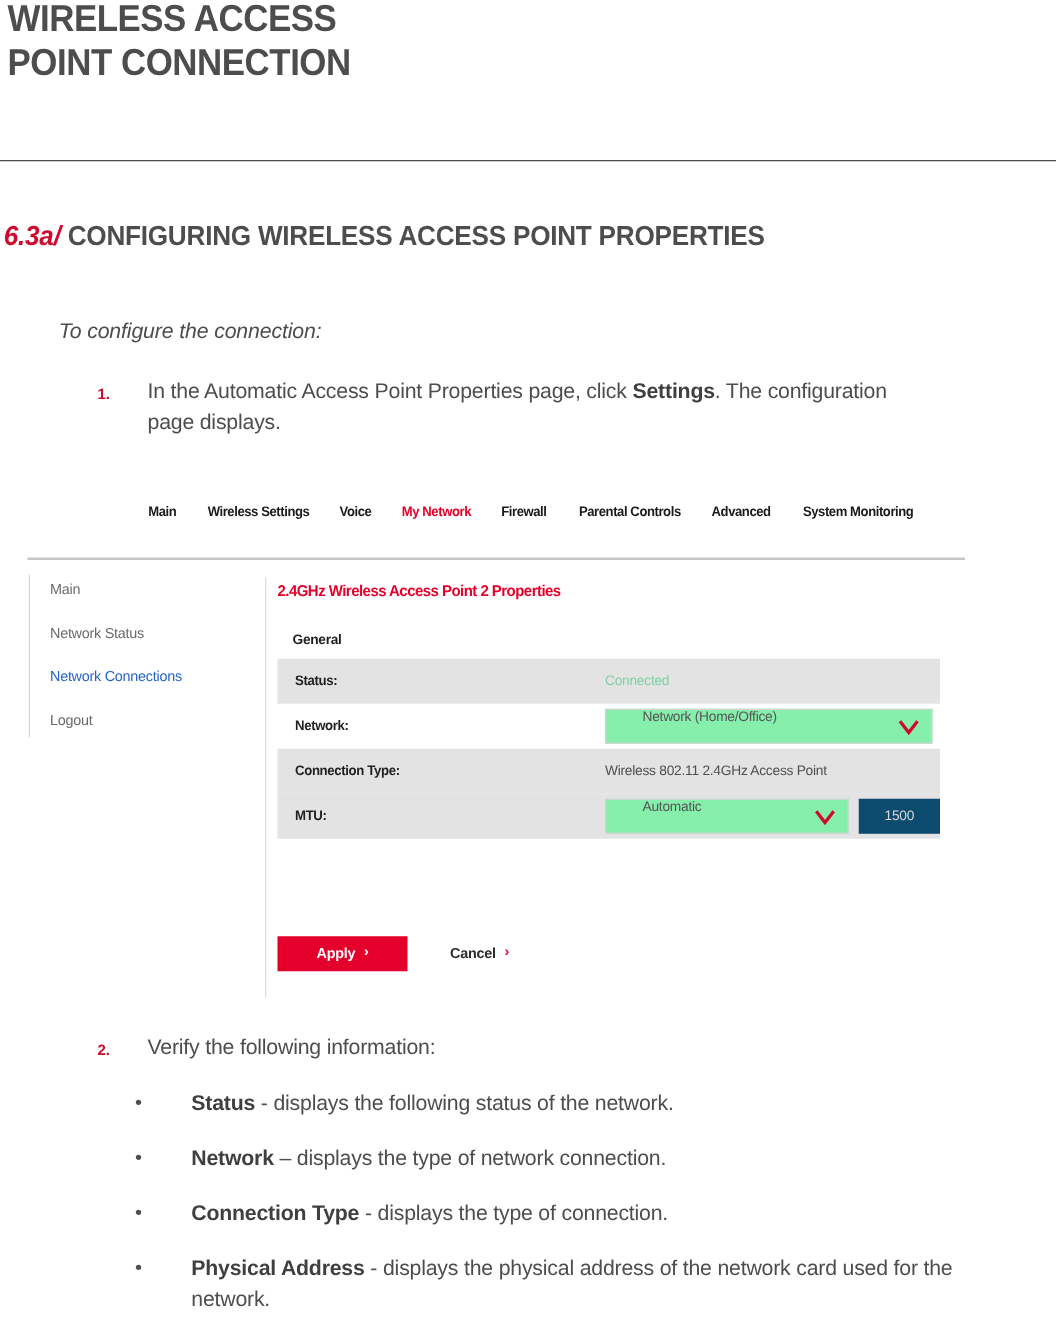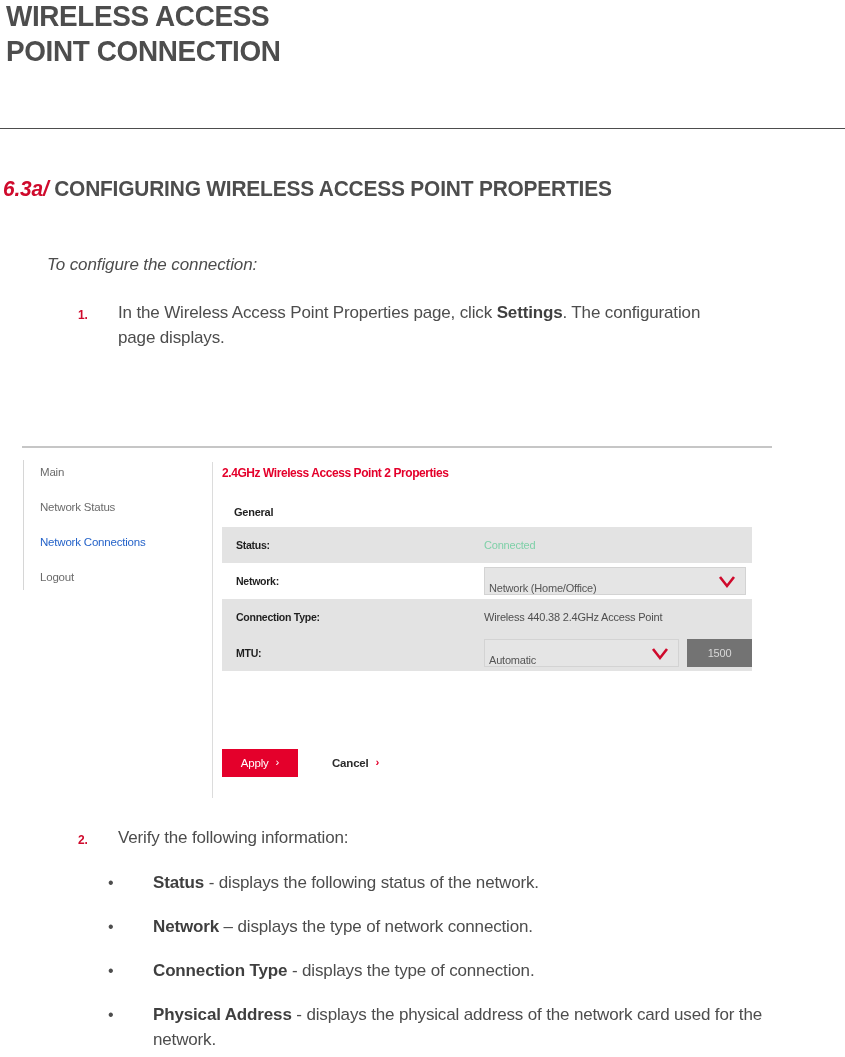--- a/index.html
+++ b/index.html
@@ -286,67 +286,67 @@
     font-size: 11px;
     color: #4f4f4f;
     letter-spacing: -0.2px;
   }
   .row .value.green { color: #7fd0a8; }
 
   .select {
     position: relative;
     width: 262px;
     height: 28px;
-    background: #e5e5e5;
+    background: #86efac;
     border: 1px solid #d3d3d3;
     box-sizing: border-box;
     display: flex;
-    align-items: flex-end;
-    padding-left: 4px;
+    align-items: flex-start;
+    padding-left: 29px;
   }
   .select.narrow { width: 195px; }
   .select .sel-text {
     font-size: 11px;
     color: #555555;
     letter-spacing: -0.2px;
   }
   .select .chev {
     position: absolute;
     right: 9px;
     top: 7px;
   }
 
   .mtu-value {
     width: 65px;
     height: 28px;
-    background: #737373;
+    background: #0c4a6e;
     display: flex;
     align-items: center;
     justify-content: center;
     margin-left: 8px;
     font-size: 11px;
     color: #d8d8d8;
     letter-spacing: -0.2px;
     box-sizing: border-box;
   }
 
   .actions {
     position: absolute;
     left: 222px;
     top: 371px;
     display: flex;
     align-items: center;
   }
   .btn-apply {
-    width: 76px;
+    width: 104px;
     height: 28px;
     background: #e4002b;
     color: #ffffff;
     font-size: 11.5px;
-    font-weight: normal;
+    font-weight: bold;
     letter-spacing: -0.2px;
     display: flex;
     align-items: center;
     justify-content: center;
     gap: 7px;
     border: none;
     font-family: "Liberation Sans", sans-serif;
     cursor: pointer;
   }
   .btn-cancel {
@@ -378,27 +378,30 @@
 <div class="section-heading">
   <span class="num">6.3a/</span>
   <span>CONFIGURING WIRELESS ACCESS POINT PROPERTIES</span>
 </div>
 
 <div class="sub-italic">To configure the connection:</div>
 
 <div class="step" id="step1">
   <span class="marker">1.</span>
   <span class="body">
-    <span>In the Wireless Access Point Properties page, click </span><b>Settings</b><span>. The configuration page displays.</span>
+    <span>In the Automatic Access Point Properties page, click </span><b>Settings</b><span>. The configuration page displays.</span>
   </span>
 </div>
 
 <div class="shot">
 
 
+  <div class="nav">
+    <span class="item">Main</span><span class="item">Wireless Settings</span><span class="item">Voice</span><span class="item active">My Network</span><span class="item">Firewall</span><span class="item">Parental Controls</span><span class="item">Advanced</span><span class="item">System Monitoring</span>
+  </div>
 
   <div class="shot-rule"></div>
   <div class="side-divider-left"></div>
   <div class="side-divider-right"></div>
 
   <div class="sidebar">
     <div class="s-item">Main</div>
     <div class="s-item">Network Status</div>
     <div class="s-item active">Network Connections</div>
     <div class="s-item">Logout</div>
@@ -420,21 +423,21 @@
         <div class="select">
           <span class="sel-text">Network (Home/Office)</span>
           <svg class="chev" width="18" height="14" viewBox="0 0 18 14">
             <path d="M2 2 L9 11 L16 2" stroke="#cf0a2c" stroke-width="2.6" fill="none" stroke-linecap="butt"></path>
           </svg>
         </div>
       </div>
 
       <div class="row shade">
         <span class="label">Connection Type:</span>
-        <span class="value">Wireless 440.38 2.4GHz Access Point</span>
+        <span class="value">Wireless 802.11 2.4GHz Access Point</span>
       </div>
 
 
       <div class="row shade">
         <span class="label">MTU:</span>
         <div class="select narrow">
           <span class="sel-text">Automatic</span>
           <svg class="chev" width="18" height="14" viewBox="0 0 18 14">
             <path d="M2 2 L9 11 L16 2" stroke="#cf0a2c" stroke-width="2.6" fill="none" stroke-linecap="butt"></path>
           </svg>

